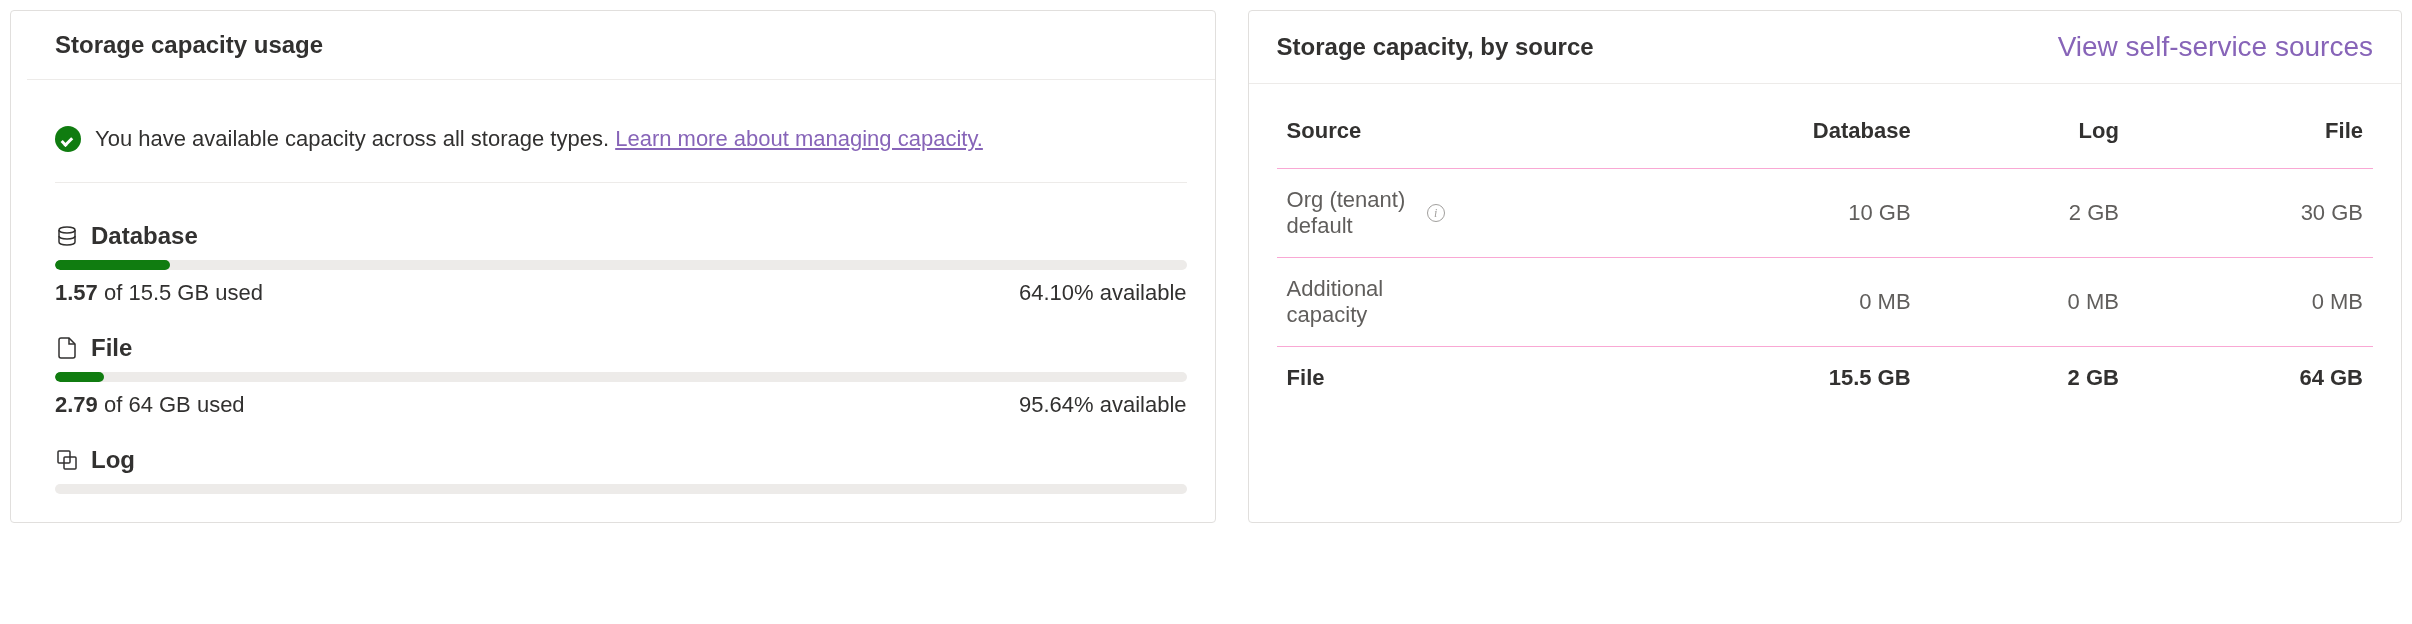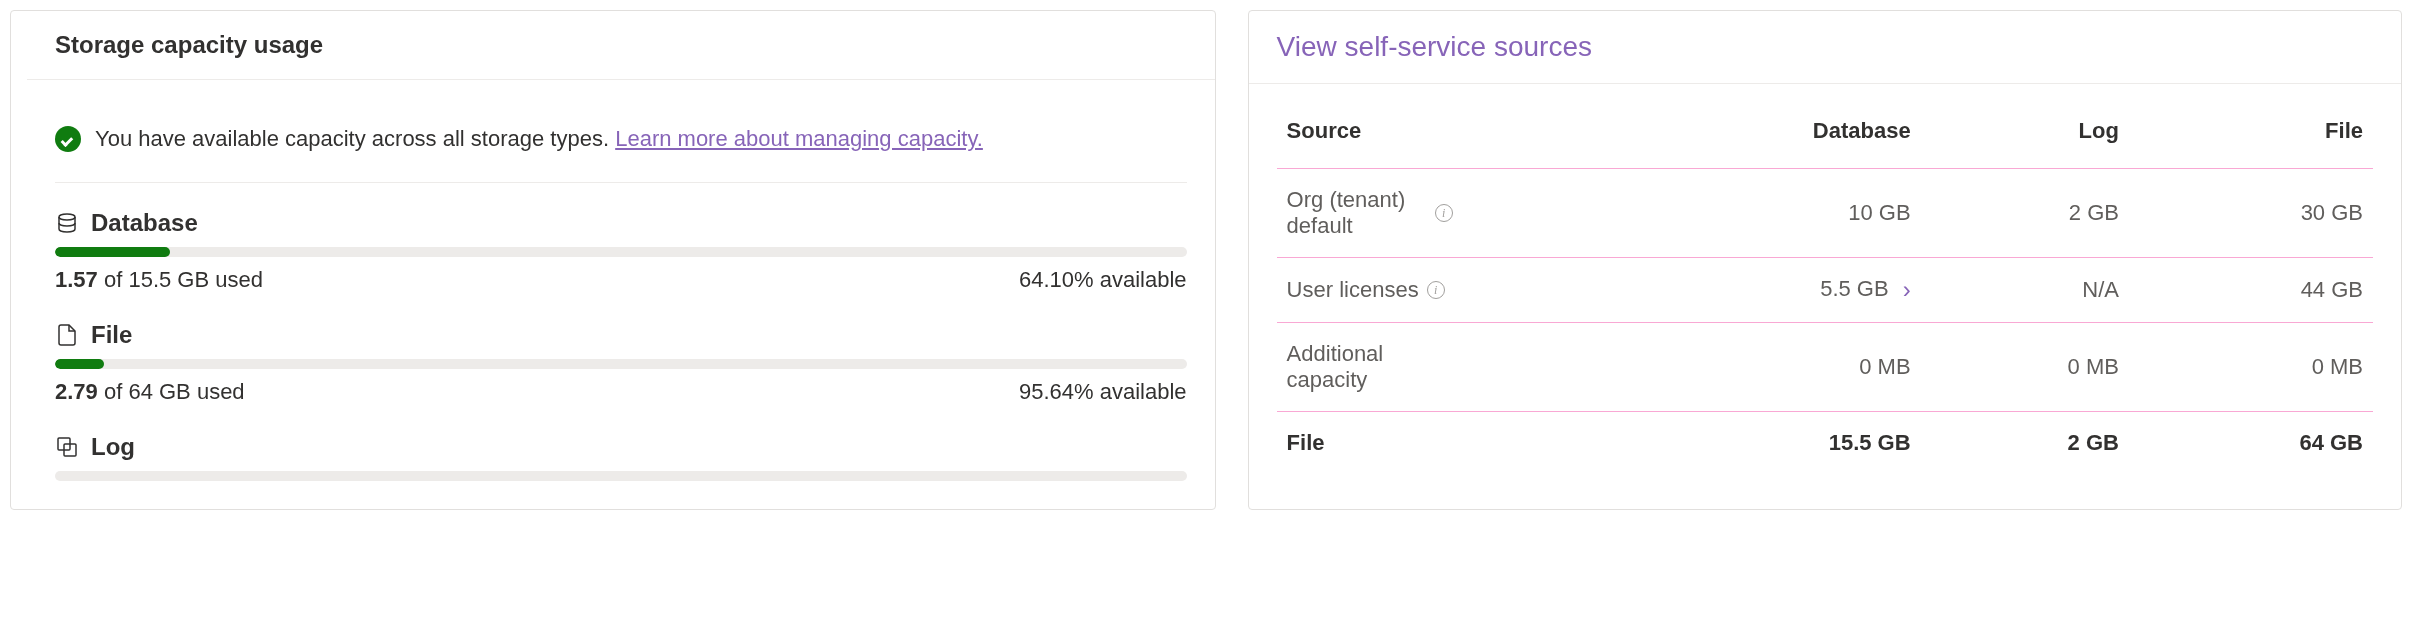--- a/index.html
+++ b/index.html
@@ -39,21 +39,21 @@
     cursor: pointer;
     text-decoration: none;
   }
   .card-body { padding: 28px 28px 0 28px; }
   .status-row {
     display: flex;
     align-items: center;
     gap: 14px;
     padding: 18px 0 30px 0;
     border-bottom: 1px solid #edebe9;
-    margin-bottom: 26px;
+    margin-bottom: 39px;
   }
   .status-icon {
     width: 26px; height: 26px;
     background: #107c10;
     border-radius: 50%;
     position: relative;
     flex-shrink: 0;
   }
   .status-icon::after {
     content: "";
@@ -106,21 +106,21 @@
   th, td {
     text-align: right;
     padding: 18px 10px;
     font-size: 22px;
     border-bottom: 1px solid #f9a8d4;
   }
   th:first-child, td:first-child { text-align: left; width: 300px; }
   th { font-weight: 600; color: #323130; padding-top:6px; padding-bottom:24px;}
   td { color: #605e5c; }
   tr.total td { font-weight: 600; color: #323130; border-bottom:none;}
-  .src-cell { display:flex; align-items:center; gap:8px; color:#605e5c;}
+  .src-cell { display:flex; align-items:center; color:#605e5c;}
   .info-icon {
     width:18px;height:18px;border:1px solid #a19f9d;border-radius:50%;
     display:inline-flex;align-items:center;justify-content:center;
     font-size:12px;color:#a19f9d;font-style:italic;font-family:serif;
     flex-shrink:0;
   }
   .chev { color:#8764b8; font-size:24px; padding-left:14px; cursor:pointer;}
   .db-cell { display:flex; justify-content:flex-end; align-items:flex-start;}
 </style>
 </head>
@@ -183,20 +183,21 @@
       </div>
       <div class="bar">
           <div class="bar-fill" style="width:0%"></div>
         </div>
     </div>
   </div>
 </div>
 
 <div class="card card-right">
   <div class="card-header">
+    <div class="card-title">Storage capacity, by source</div>
     <a class="link">View self-service sources</a>
   </div>
   <div class="card-body">
     <table>
       <thead>
         <tr>
           <th>Source</th>
           <th>Database</th>
           <th>Log</th>
           <th>File</th>
@@ -214,36 +215,20 @@
               <div class="db-cell">
                 <span>10 GB</span>
               </div>
             </td>
           <td>2 GB</td>
           <td>30 GB</td>
         </tr>
         <tr>
           <td>
               <div class="src-cell">
-                <span>User licenses</span>
-                <span class="info-icon">i</span>
-              </div>
-            </td>
-          <td>
-              <div class="db-cell">
-                <span>5.5 GB</span>
-                <span class="chev">›</span>
-              </div>
-            </td>
-          <td>N/A</td>
-          <td>44 GB</td>
-        </tr>
-        <tr>
-          <td>
-              <div class="src-cell">
                 <span style="max-width:120px">Additional capacity</span>
               </div>
             </td>
           <td>
               <div class="db-cell">
                 <span>0 MB</span>
               </div>
             </td>
           <td>0 MB</td>
           <td>0 MB</td>

